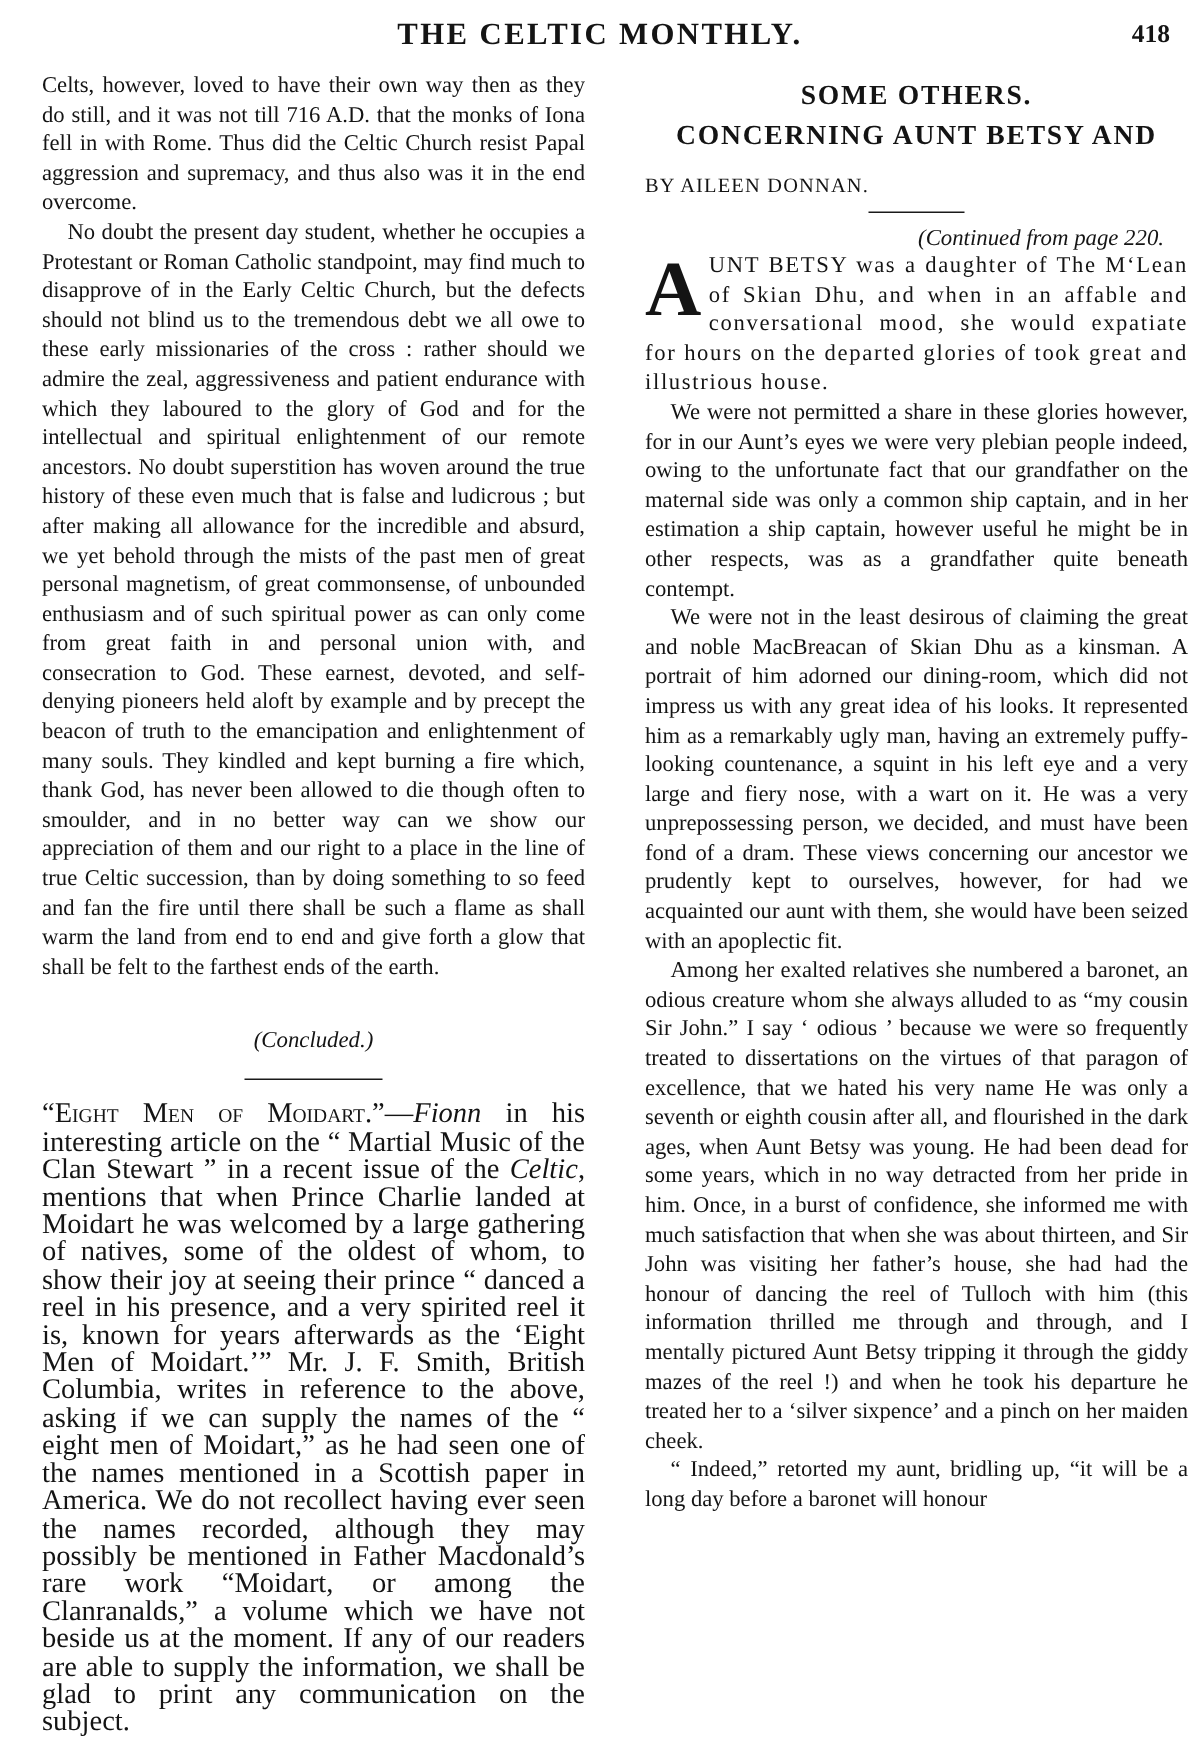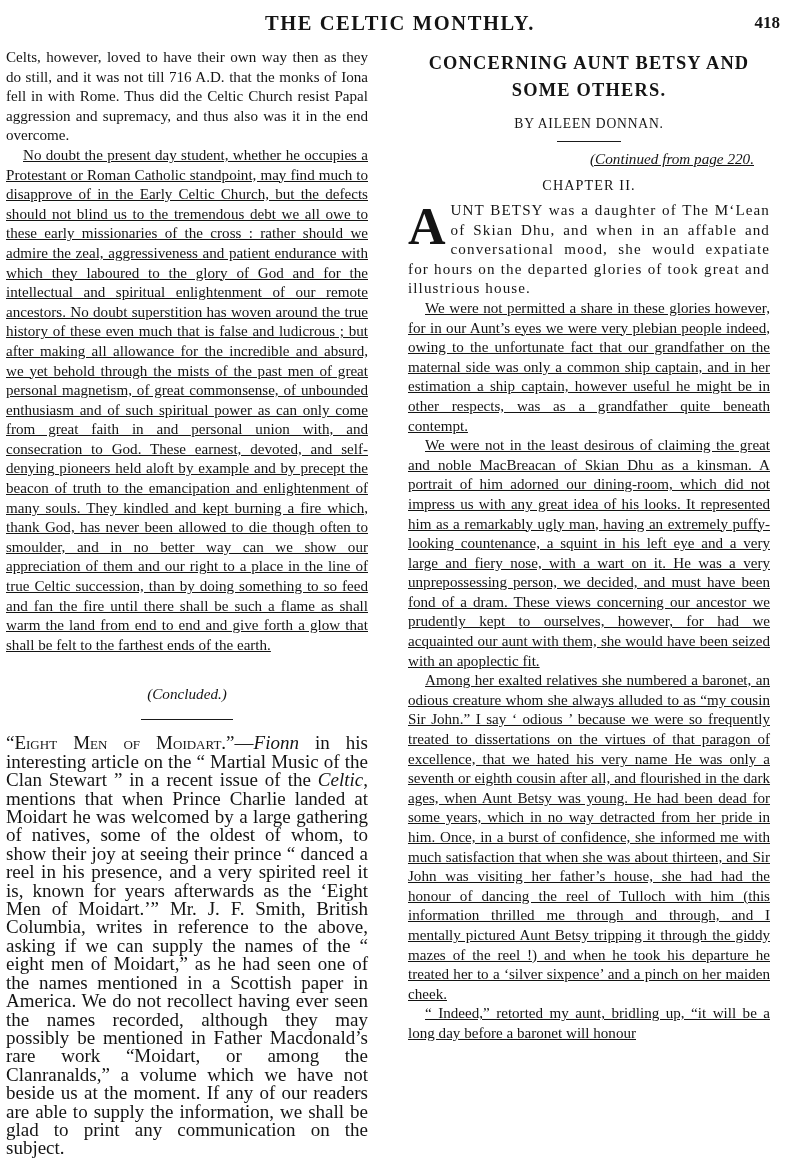--- a/index.html
+++ b/index.html
@@ -45,41 +45,41 @@
     position: absolute;
     right: 20px;
     top: 1px;
     font-size: 17px;
     font-weight: bold;
   }
   
   .columns {
     position: absolute;
     top: 48px;
-    left: 6px;
+    left: 28px;
     width: 764px;
     height: 1120px;
   }
   .col {
     position: absolute;
     top: 0;
     width: 362px;
   }
   .col-left { left: 0; }
   .col-right { left: 402px; }
 
   p {
     margin: 0 0 0 0;
     font-size: 15.1px;
     line-height: 19.6px;
     text-align: justify;
     text-justify: inter-word;
     hyphens: none;
   }
-  p.indent { text-indent: 17px; text-decoration: underline; }
+  p.indent { text-indent: 17px; }
   p.noindent { text-indent: 0; }
 
   .sechead {
     margin: 16px 0 9px 0;
     text-align: center;
     font-size: 14.6px;
     letter-spacing: 0.4px;
     font-variant: small-caps;
     text-transform: none;
   }
@@ -106,33 +106,31 @@
   
   .art-title {
     text-align: center;
     font-weight: bold;
     font-size: 18.4px;
     letter-spacing: 1.2px;
     line-height: 27px;
     margin: 2px 0 0 0;
   }
   .art-byline {
-    text-align: center;
     font-size: 13.6px;
     letter-spacing: 0.8px;
     font-variant: small-caps;
     margin: 12px 0 0 0;
   }
   .art-cont {
     text-align: right;
     font-style: italic;
     font-size: 15.2px;
     margin: 6px 0 0 0;
     padding-right: 16px;
-    text-decoration: underline;
   }
   .chapter {
     text-align: center;
     font-size: 14.2px;
     letter-spacing: 1.1px;
     font-variant: small-caps;
     margin: 9px 0 7px 0;
   }
 
   
@@ -182,31 +180,30 @@
 
       <div class="rule"></div>
 
       <p class="note"><span class="lead">“Eight Men of Moidart.”—</span><em>Fionn</em><span> in his interesting article on the “ Martial Music of the Clan Stewart ” in a recent issue of the </span><em>Celtic</em><span>, mentions that when Prince Charlie landed at Moidart he was welcomed by a large gathering of natives, some of the oldest of whom, to show their joy at seeing their prince “ danced a reel in his presence, and a very spirited reel it is, known for years afterwards as the ‘Eight Men of Moidart.’”   Mr. J. F. Smith, British Columbia, writes in reference to the above, asking if we can supply the names of the “ eight men of Moidart,” as he had seen one of the names mentioned in a Scottish paper in America.   We do not recollect having ever seen the names recorded, although they may possibly be mentioned in Father Macdonald’s rare work “Moidart, or among the Clanranalds,” a volume which we have not beside us at the moment. If any of our readers are able to supply the information, we shall be glad to print any communication on the subject.</span></p>
 
     </div>
 
     <div class="col col-right">
 
       <div class="art-title">
+        <div>SOME OTHERS.</div>
         <div>CONCERNING AUNT BETSY AND</div>
-        <div>SOME OTHERS.</div>
       </div>
 
       <div class="art-byline">BY AILEEN DONNAN.</div>
 
       <div class="rule-short"></div>
 
       <div class="art-cont">(Continued from page 220.</div>
 
-      <div class="chapter">CHAPTER II.</div>
 
       <p class="dropcap-para"><span class="dropcap">A</span><span class="letterspace-wide">UNT BETSY was a daughter of The M‘Lean of Skian Dhu, and when in an affable and conversational mood, she would expatiate for hours on the departed glories of took great and illustrious house.</span></p>
 
       <p class="indent">We were not permitted a share in these glories however, for in our Aunt’s eyes we were very plebian people indeed, owing to the unfortunate fact that our grandfather on the maternal side was only a common ship captain, and in her estimation a ship captain, however useful he might be in other respects, was as a grandfather quite beneath contempt.</p>
       <p class="indent">We were not in the least desirous of claiming the great and noble MacBreacan of Skian Dhu as a kinsman.  A portrait of him adorned our dining-room, which did not impress us with any great idea of his looks.  It represented him as a remarkably ugly man, having an extremely puffy-looking countenance, a squint in his left eye and a very large and fiery nose, with a wart on it. He was a very unprepossessing person, we decided, and must have been fond of a dram. These views concerning our ancestor we prudently kept to ourselves, however, for had we acquainted our aunt with them, she would have been seized with an apoplectic fit.</p>
       <p class="indent">Among her exalted relatives she numbered a baronet, an odious creature whom she always alluded to as “my cousin Sir John.”  I say ‘ odious ’ because we were so frequently treated to dissertations on the virtues of that paragon of excellence, that we hated his very name   He was only a seventh or eighth cousin after all, and flourished in the dark ages, when Aunt Betsy was young.   He had been dead for some years, which in no way detracted from her pride in him.  Once, in a burst of confidence, she informed me with much satisfaction that when she was about thirteen, and Sir John was visiting her father’s house, she had had the honour of dancing the reel of Tulloch with him (this information thrilled me through and through, and I mentally pictured Aunt Betsy tripping it through the giddy mazes of the reel !) and when he took his departure he treated her to a ‘silver sixpence’ and a pinch on her maiden cheek.</p>
       <p class="indent">“ Indeed,” retorted my aunt, bridling up, “it will be a long day before a baronet will honour</p>
 
     </div>
 

